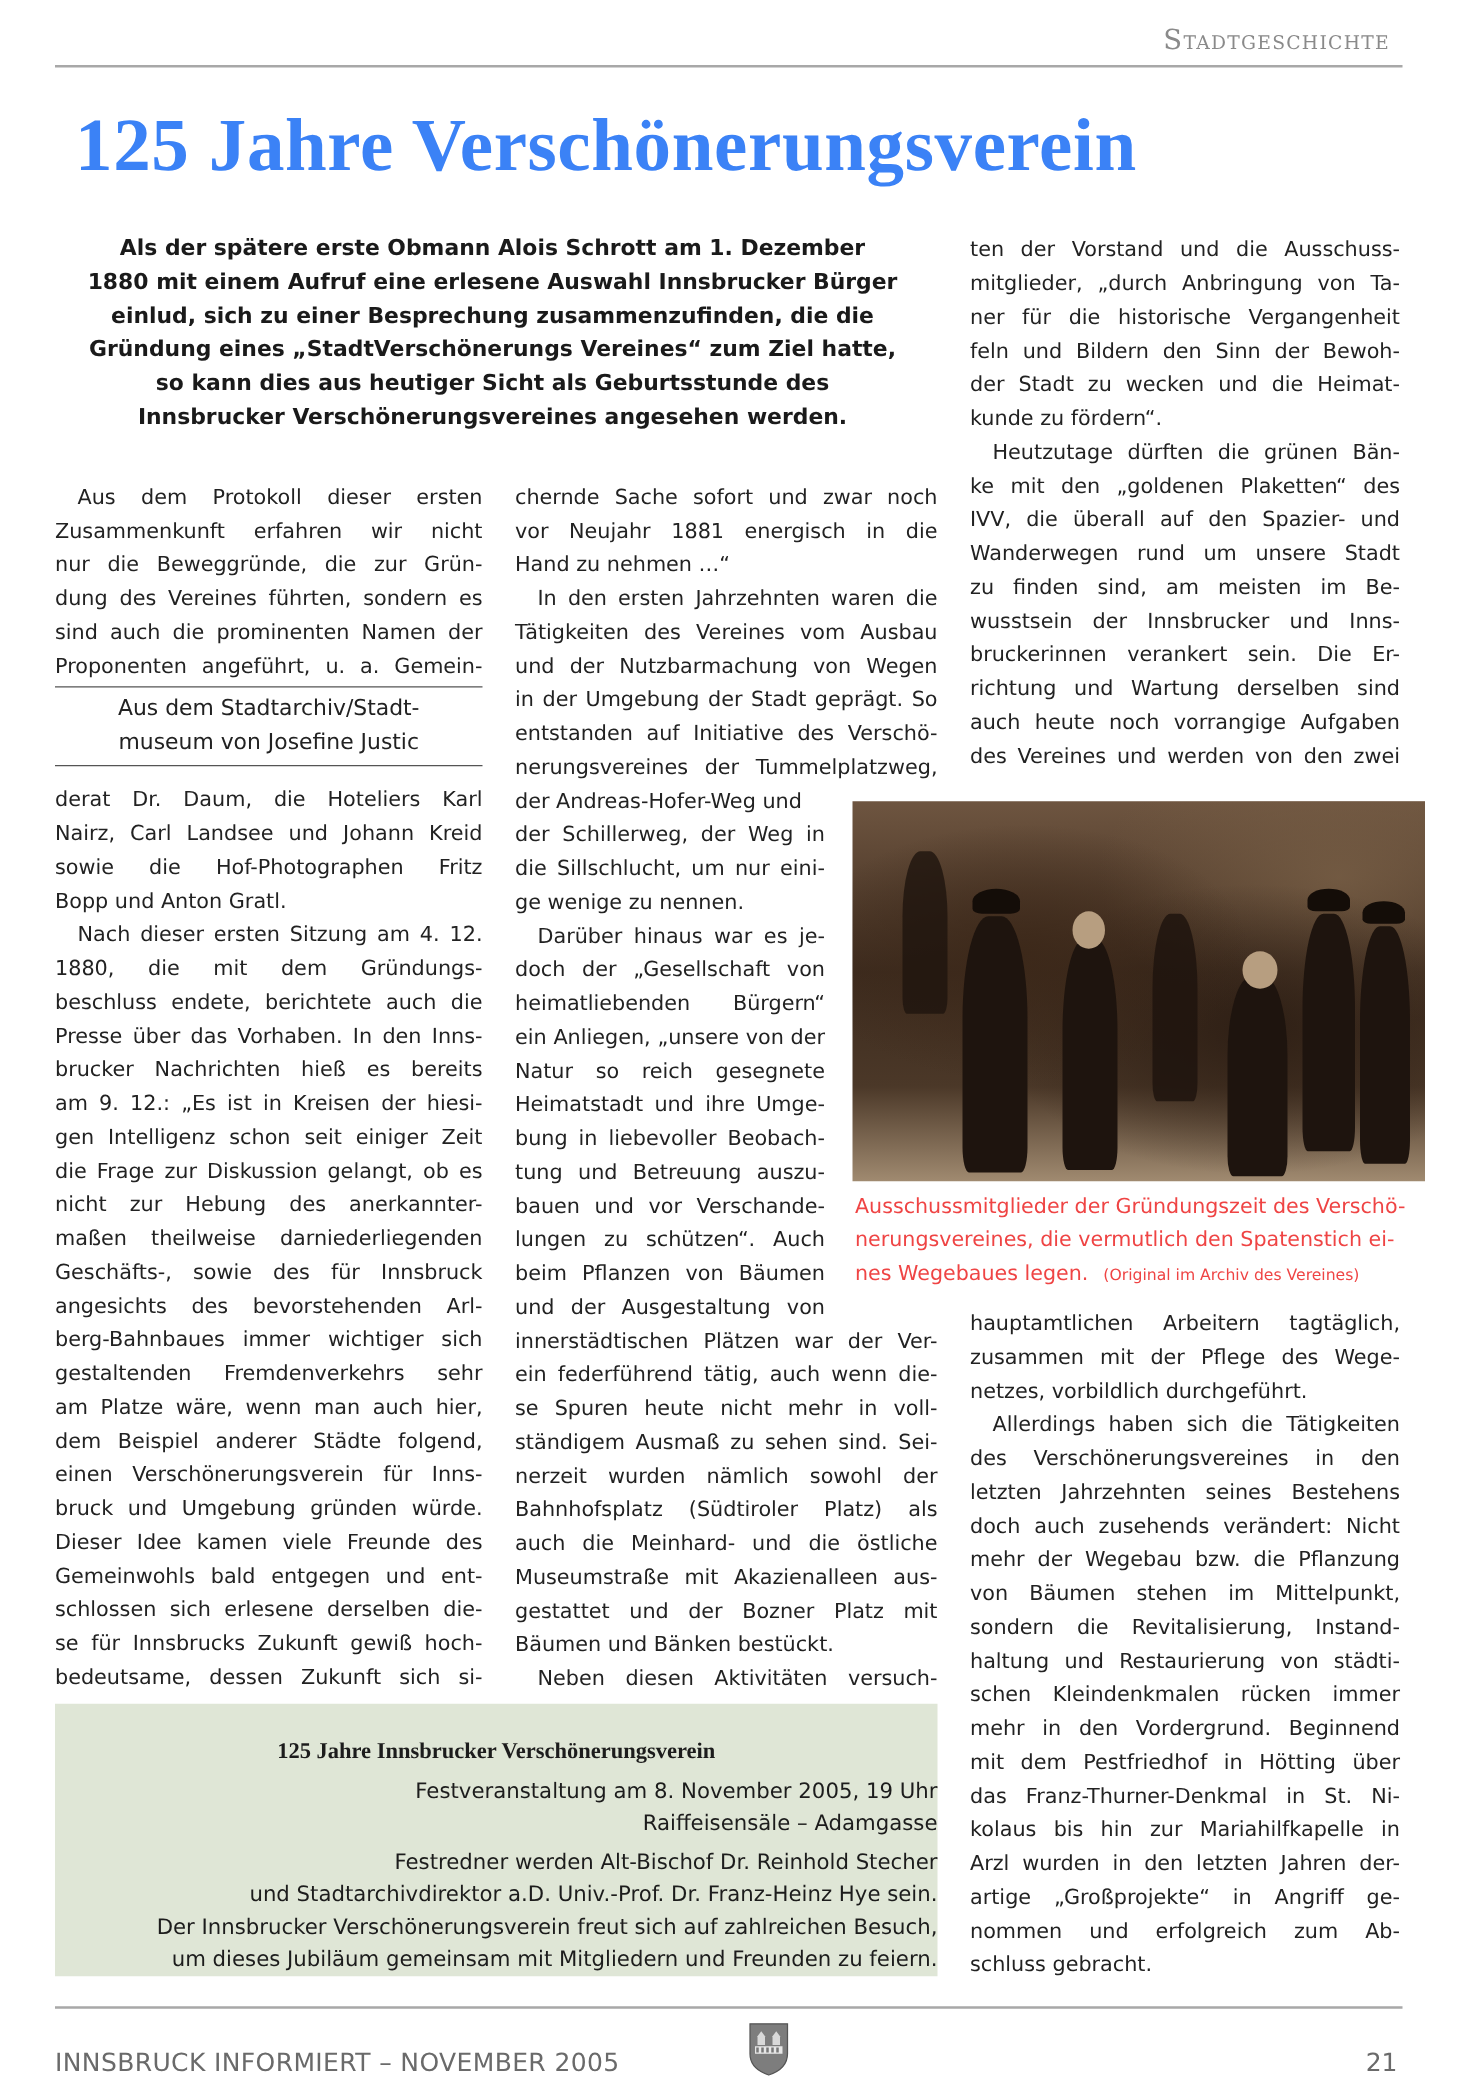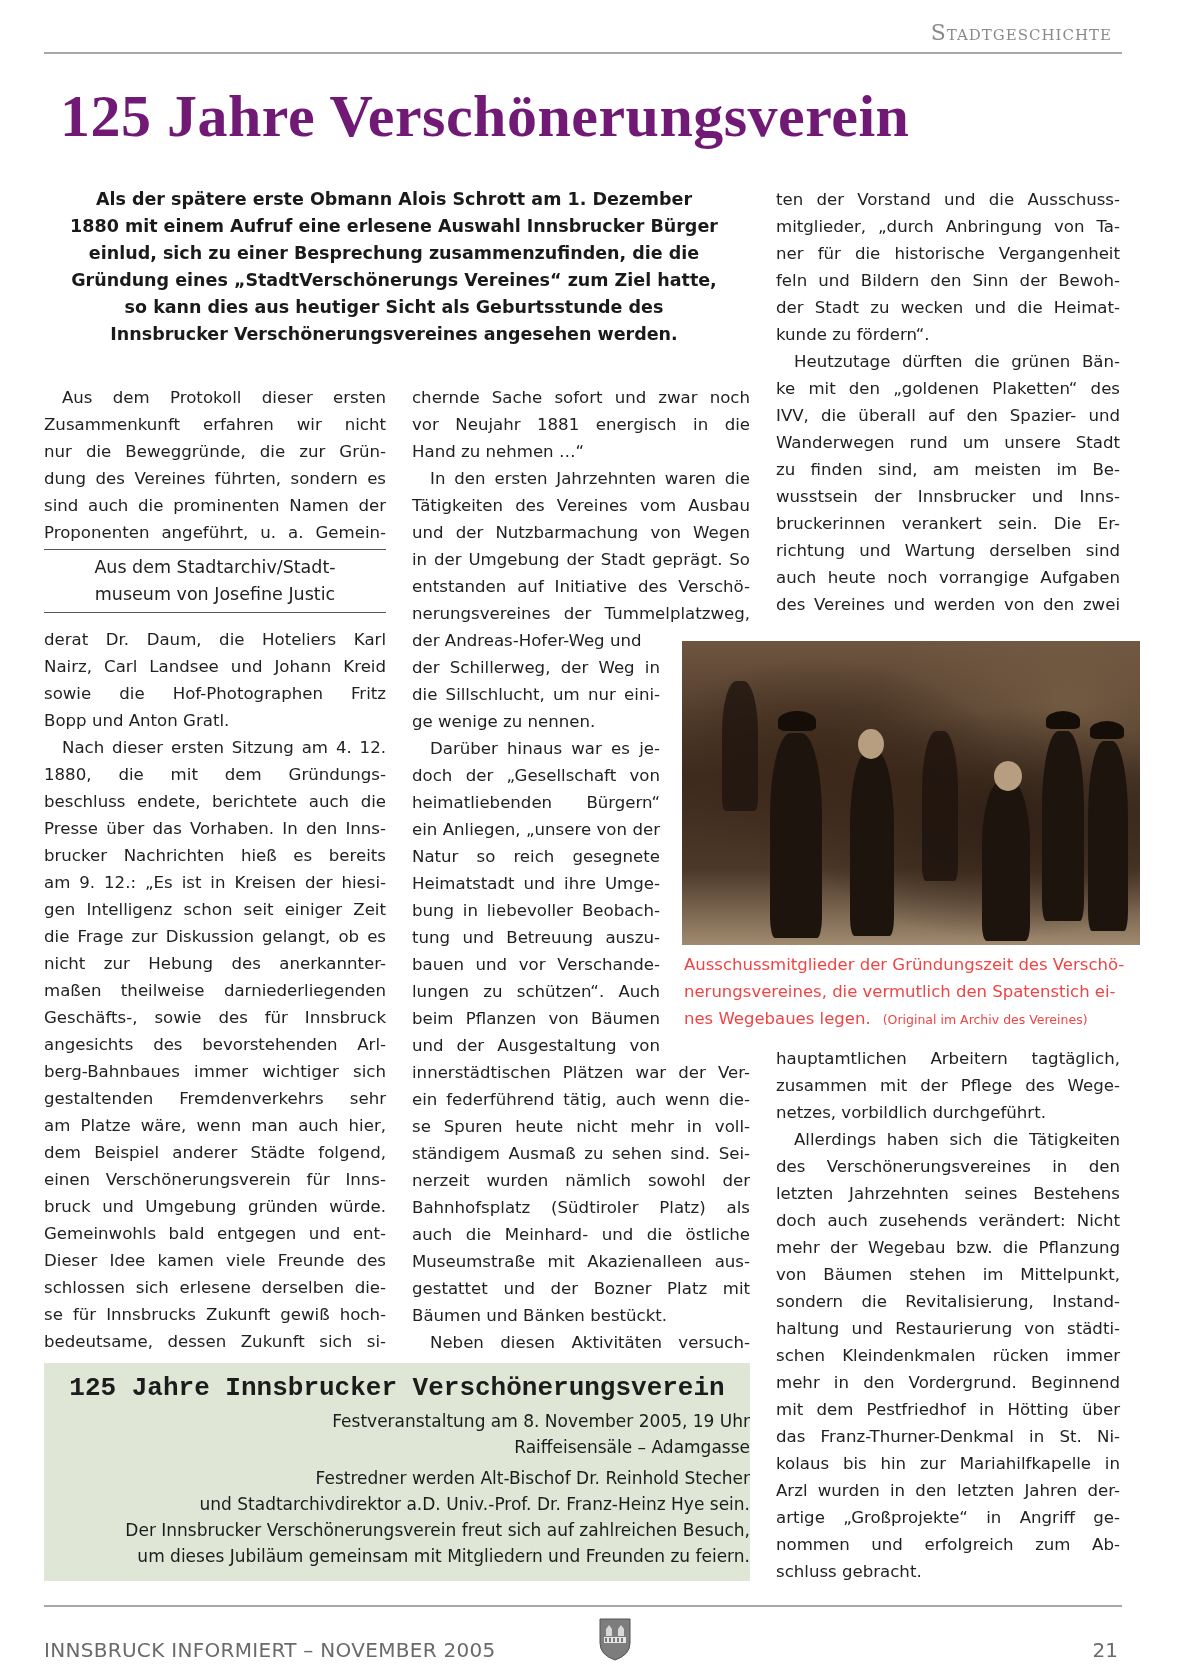--- a/index.html
+++ b/index.html
@@ -3,21 +3,21 @@
 <meta charset="utf-8">
 <style>
   html, body { margin: 0; padding: 0; background: #ffffff; }
   body { width: 1182px; height: 1665px; position: relative; overflow: hidden;
          font-family: "DejaVu Sans", sans-serif; color: #1e1e1e; }
   .abs { position: absolute; }
   .section-label { right: 70px; top: 20px; font-family: "DejaVu Serif", serif;
          font-size: 22px; letter-spacing: 1px; color: #8a8a8a; font-variant: small-caps; }
   .rule { left: 44px; width: 1078px; height: 2px; background: #a8a8a8; }
   .headline { left: 60px; top: 86px; width: 1080px; font-family: "Liberation Serif", serif;
-         font-weight: bold; font-size: 60px; color: #701a75; letter-spacing: 0.5px; line-height: 1; }
+         font-weight: bold; font-size: 60px; color: #3b82f6; letter-spacing: 0.5px; line-height: 1; }
   .lead { left: 44px; top: 186px; width: 700px; text-align: center;
          font-weight: bold; font-size: 17.5px; line-height: 27px; color: #1a1a1a; }
   .lead p { margin: 0; white-space: nowrap; }
   .col { font-size: 16.6px; line-height: 27px; color: #222; }
   .col p { margin: 0; white-space: nowrap; }
   .col p.j { text-align: justify; text-align-last: justify; }
   .col p.ind { padding-left: 18px; }
   .col1 { left: 44px; width: 342px; }
   .col2 { left: 412px; width: 338px; }
   .col3 { left: 776px; width: 344px; }
@@ -31,21 +31,21 @@
            radial-gradient(ellipse at 85% 20%, rgba(120,95,70,0.8), rgba(0,0,0,0) 35%),
            linear-gradient(180deg, #6e5540 0%, #3d2b1e 45%, #4b3828 75%, #a08a70 100%);
          overflow: hidden; }
   .figure { position: absolute; background: #1e140e; border-radius: 40% 40% 10% 10%; }
   .head { position: absolute; background: #b79e80; border-radius: 50%; }
   .hat { position: absolute; background: #140d08; border-radius: 50% 50% 20% 20%; }
   .caption { left: 684px; top: 951px; width: 460px; font-size: 16.5px; line-height: 27px; color: #ef4444; }
   .caption p { margin: 0; white-space: nowrap; }
   .caption .credit { font-size: 12.5px; margin-left: 12px; }
   .infobox { left: 44px; top: 1363px; width: 706px; height: 218px; background: #dfe6d6; text-align: center; color: #1c1c1c; }
-  .infobox .ibtitle { font-family: Liberation Mono, monospace; font-weight: bold; font-size: 26px; margin-top: 10px; line-height: 30px; }
+  .infobox .ibtitle { font-family: Liberation Serif, serif; font-weight: bold; font-size: 18px; margin-top: 22px; line-height: 30px; }
   .infobox p { margin: 0; font-size: 17px; line-height: 26px; white-space: nowrap; text-align: right; }
   .infobox .gap { margin-top: 5px; }
   .footer-left { left: 44px; top: 1638px; font-size: 20px; color: #6a6a6a; letter-spacing: 0.3px; }
   .footer-page { right: 64px; top: 1638px; font-size: 20px; color: #6a6a6a; }
   .crest { left: 598px; top: 1617px; width: 34px; height: 44px; }
 </style>
 </head>
 <body>
 
 <div class="abs section-label">Stadtgeschichte</div>
@@ -91,22 +91,22 @@
   <p class="j">nicht zur Hebung des anerkannter-</p>
   <p class="j">maßen theilweise darniederliegenden</p>
   <p class="j">Geschäfts-, sowie des für Innsbruck</p>
   <p class="j">angesichts des bevorstehenden Arl-</p>
   <p class="j">berg-Bahnbaues immer wichtiger sich</p>
   <p class="j">gestaltenden Fremdenverkehrs sehr</p>
   <p class="j">am Platze wäre, wenn man auch hier,</p>
   <p class="j">dem Beispiel anderer Städte folgend,</p>
   <p class="j">einen Verschönerungsverein für Inns-</p>
   <p class="j">bruck und Umgebung gründen würde.</p>
+  <p class="j">Dieser Idee kamen viele Freunde des</p>
   <p class="j">Gemeinwohls bald entgegen und ent-</p>
-  <p class="j">Dieser Idee kamen viele Freunde des</p>
   <p class="j">schlossen sich erlesene derselben die-</p>
   <p class="j">se für Innsbrucks Zukunft gewiß hoch-</p>
   <p class="j">bedeutsame, dessen Zukunft sich si-</p>
 </div>
 
 <div class="abs col col2" style="top:384px">
   <p class="j">chernde Sache sofort und zwar noch</p>
   <p class="j">vor Neujahr 1881 energisch in die</p>
   <p>Hand zu nehmen …“</p>
   <p class="j ind">In den ersten Jahrzehnten waren die</p>

